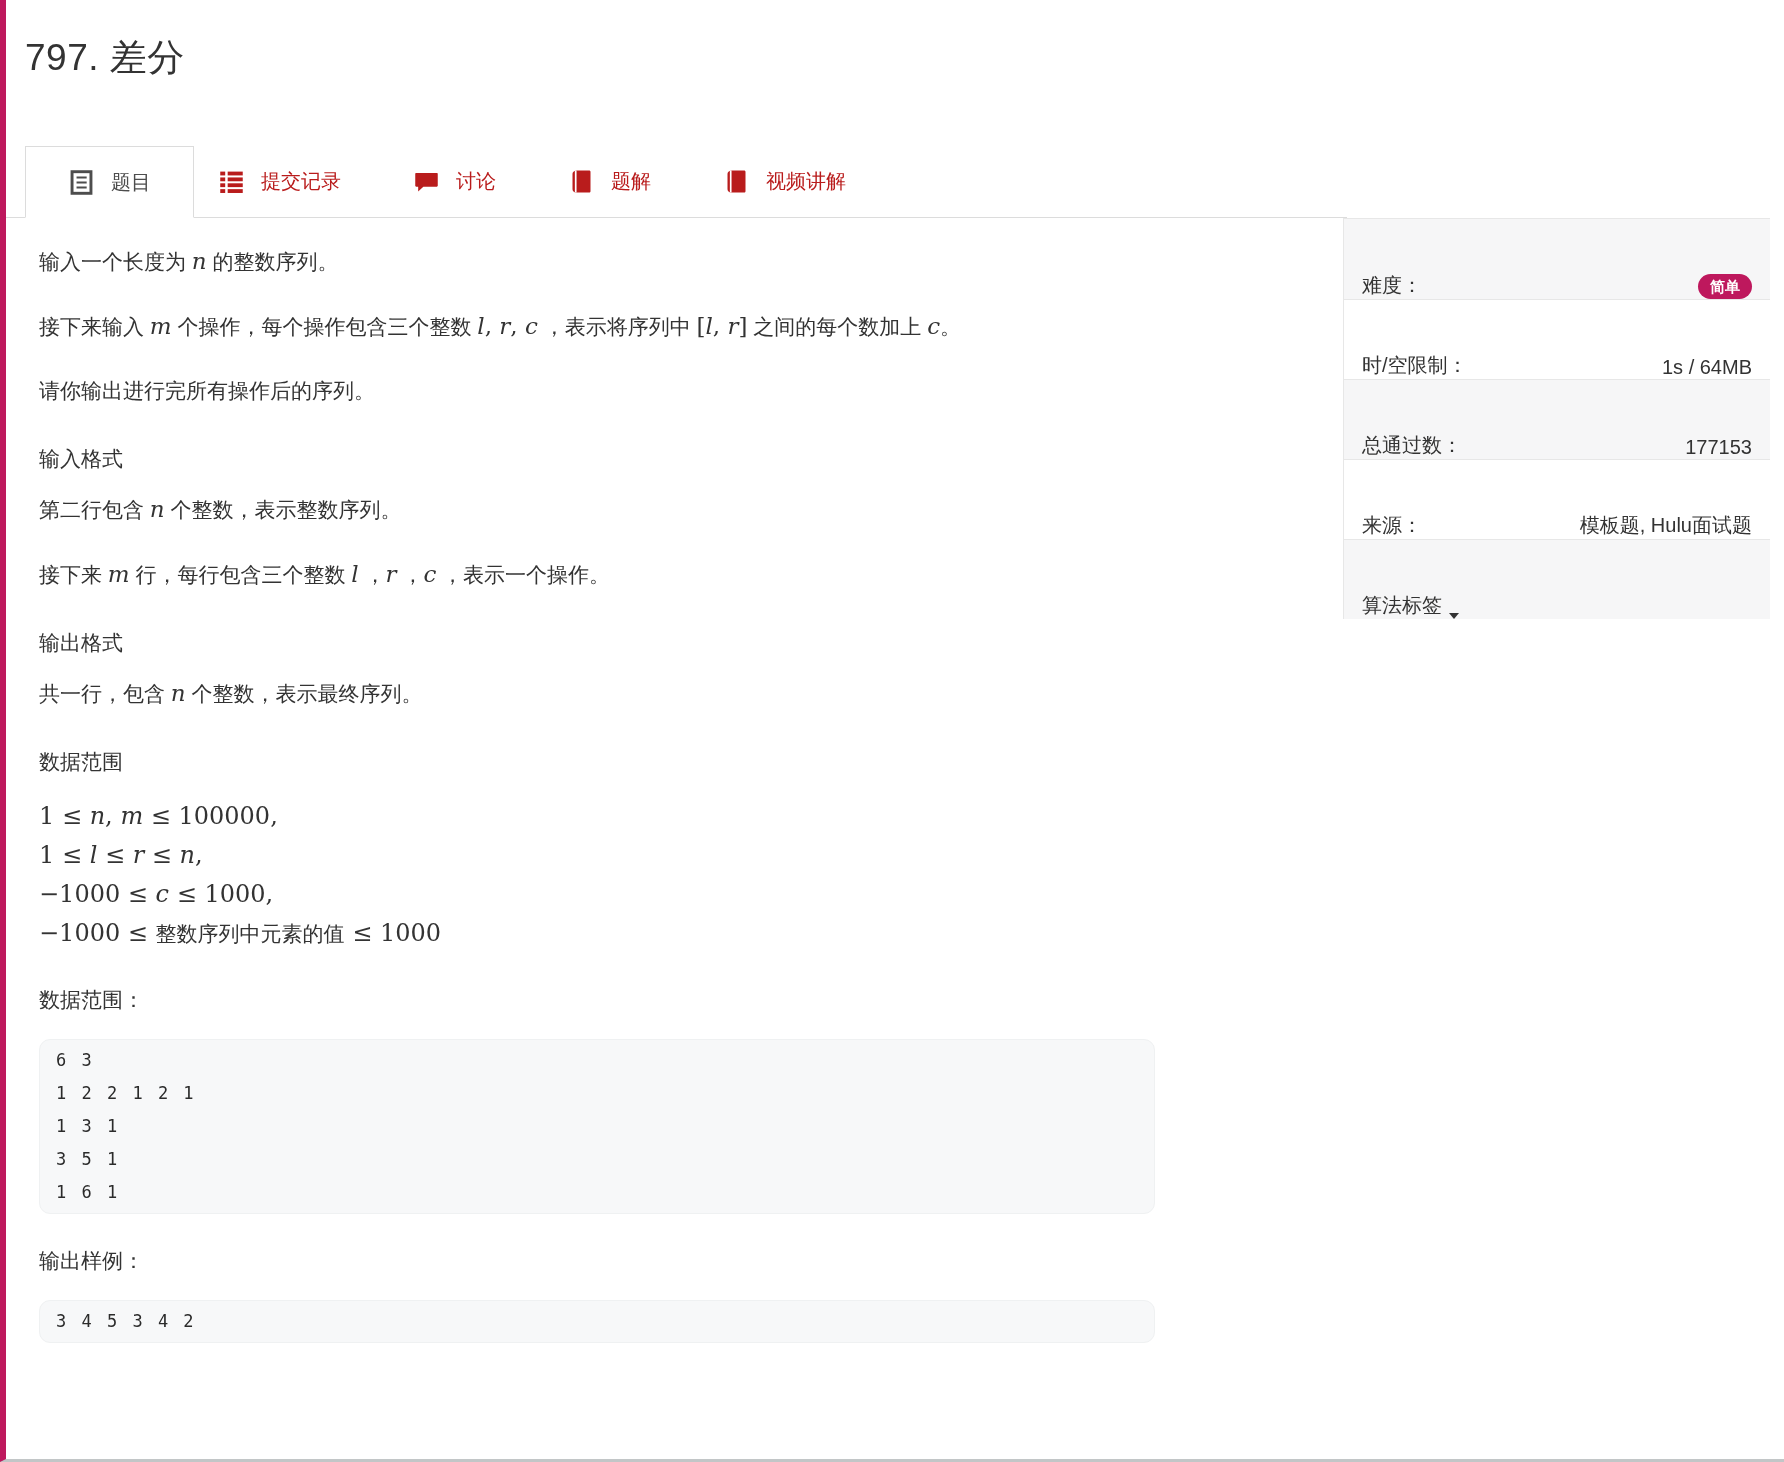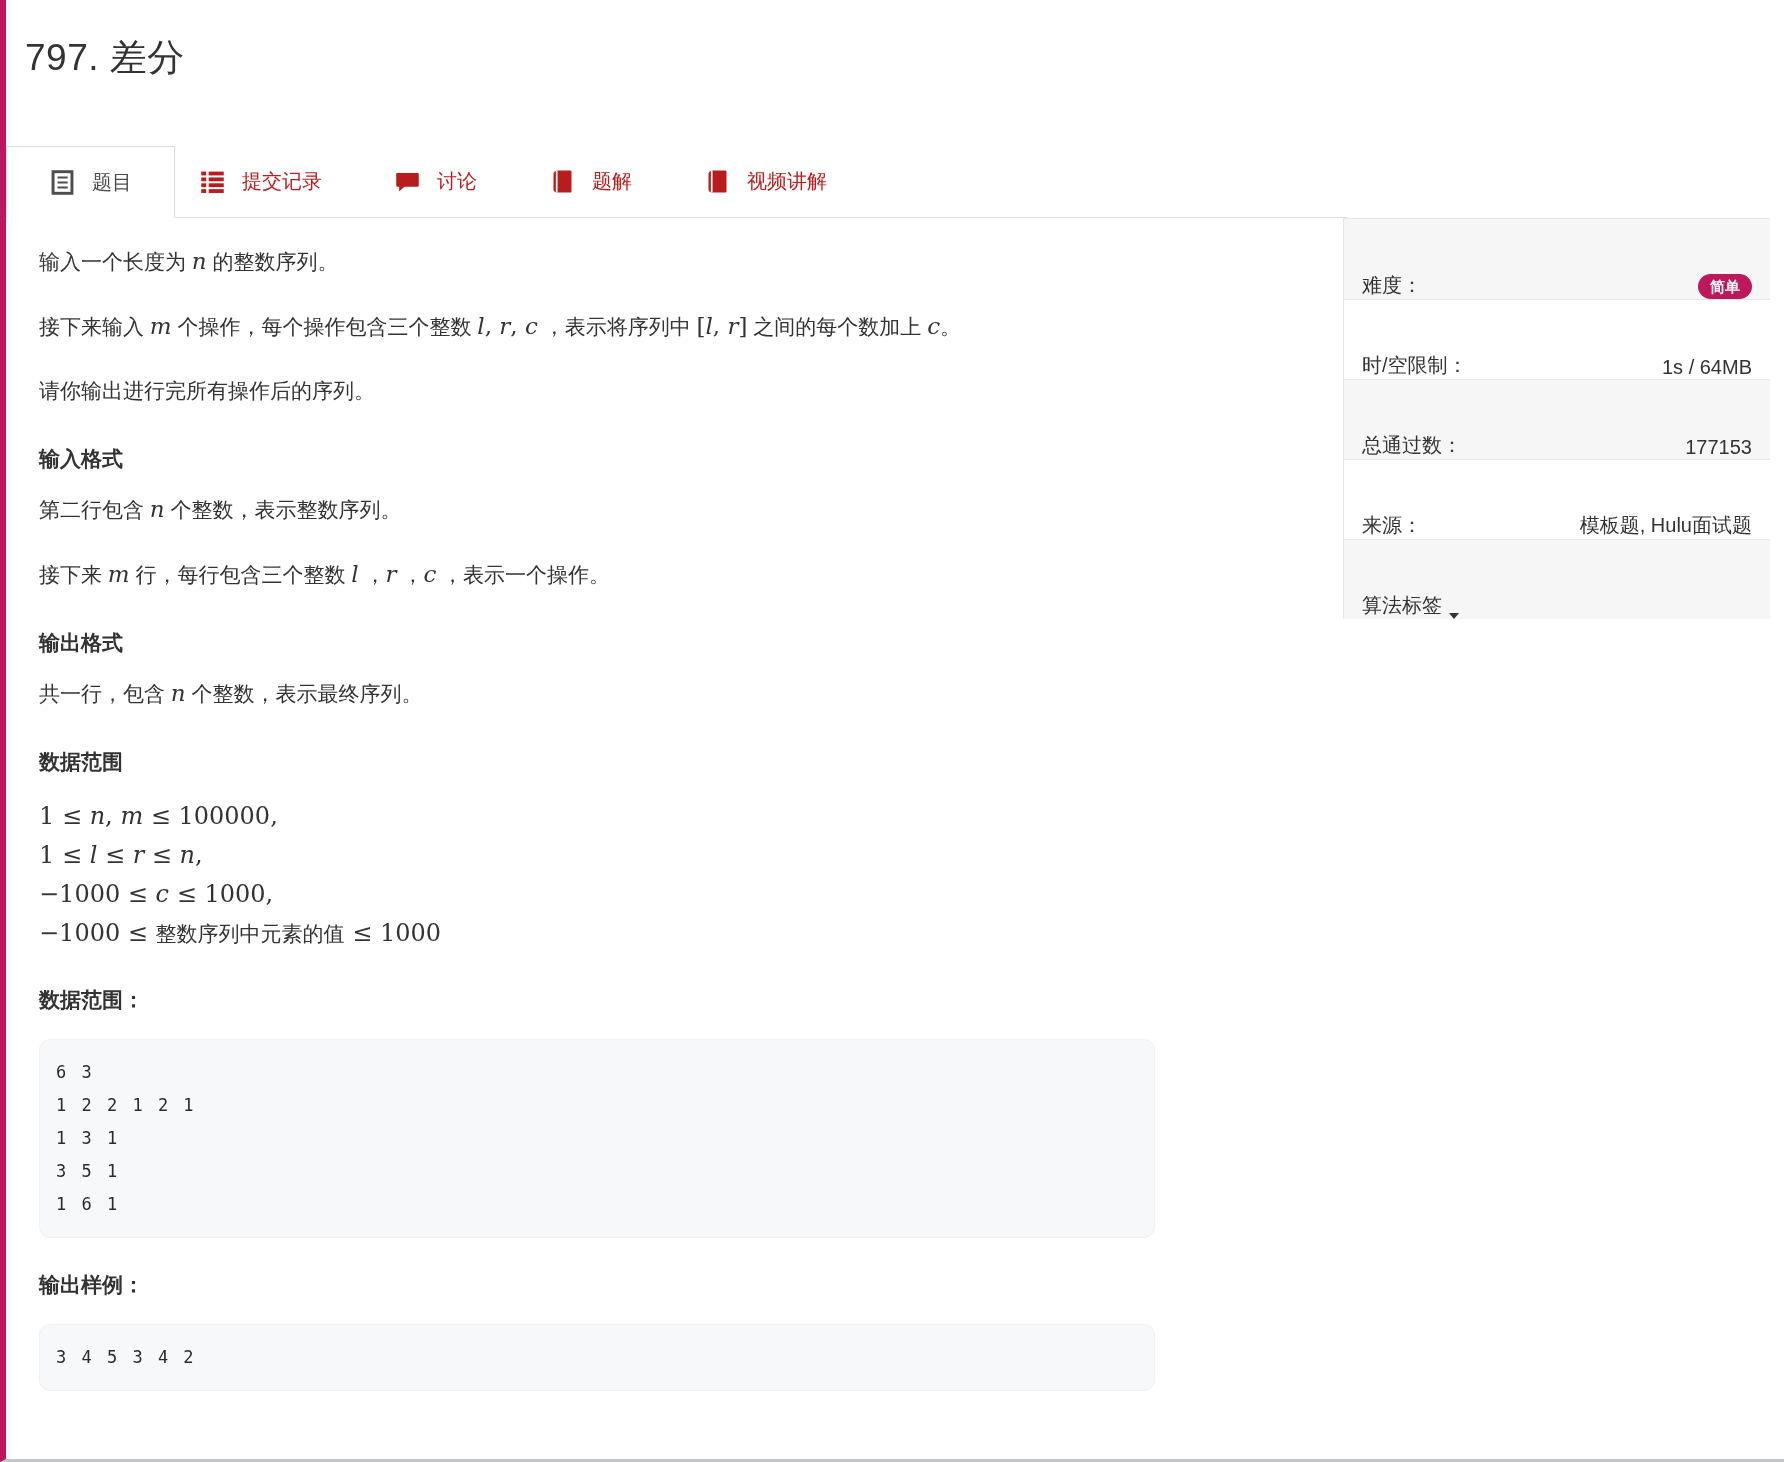--- a/index.html
+++ b/index.html
@@ -8,47 +8,48 @@
     border-left:6px solid #be185d; border-bottom:3px solid #c2c6c7;
     background:#fff; overflow:hidden;
   }
   .title {
     font-size:37px; font-weight:400; color:#333;
     margin:36px 0 0 19px; line-height:1.2; letter-spacing:0.5px;
   }
   .tabrow {
     display:flex; align-items:stretch; height:72px; margin-top:66px;
     border-bottom:1px solid #dcdcdc; width:1341px; box-sizing:border-box;
+    padding-left:19px;
   }
   .tab {
     display:flex; align-items:center; gap:16px; font-size:20px;
     color:#b91c1c; cursor:pointer; white-space:nowrap;
   }
   .tab.active {
     border:1px solid #dcdcdc; border-bottom:1px solid #fff; margin-bottom:-1px;
     background:#fff; padding:0 42px; color:#4d4d4d;
   }
   .tab:not(.active) { margin-left:72px; }
   .tab.active + .tab { margin-left:24px; }
   .ticon { display:flex; align-items:center; }
   .ticon svg { width:27px; height:27px; }
   .content { display:flex; align-items:flex-start; padding-left:33px; }
   .main { width:1116px; padding-top:28px; }
   .main p { font-size:21px; color:#333; line-height:30px; margin:0 0 34px; }
-  .main h4 { font-size:21px; font-weight:bold; color:#333; line-height:26px; margin:40px 0 22px; }
+  .main h4 { font-size:21px; font-weight:normal; color:#333; line-height:26px; margin:40px 0 22px; }
   .main h4.sample { margin:32px 0 26px; }
   .mt { }
   .mv { font-family:"DejaVu Serif","Liberation Serif",serif; font-style:italic; font-size:23px; }
   .mr { font-family:"DejaVu Serif","Liberation Serif",serif; font-size:23px; }
   .formula { margin:0 0 34px; }
   .formula .fline { line-height:38px; font-size:21px; color:#333; }
   .formula .mv, .formula .mr { font-size:24px; }
   .codeblock {
     background:#f7f8f9; border:1px solid #eff1f2; border-radius:11px;
-    padding:16px 16px; margin:0 0 34px;
+    padding:4px 16px; margin:0 0 34px;
     font-family:"DejaVu Sans Mono","Liberation Mono",monospace;
     font-size:17px; letter-spacing:2.5px; color:#2b2b2b;
   }
   .codeblock .cline { line-height:33px; white-space:pre; }
   .sidebar {
     margin-left:auto; margin-right:14px; width:427px; box-sizing:border-box;
     border-left:1px solid #e7e7e7; border-top:1px solid #e7e7e7;
   }
   .side-row {
     height:80px; display:flex; align-items:flex-end; padding:0 18px;

